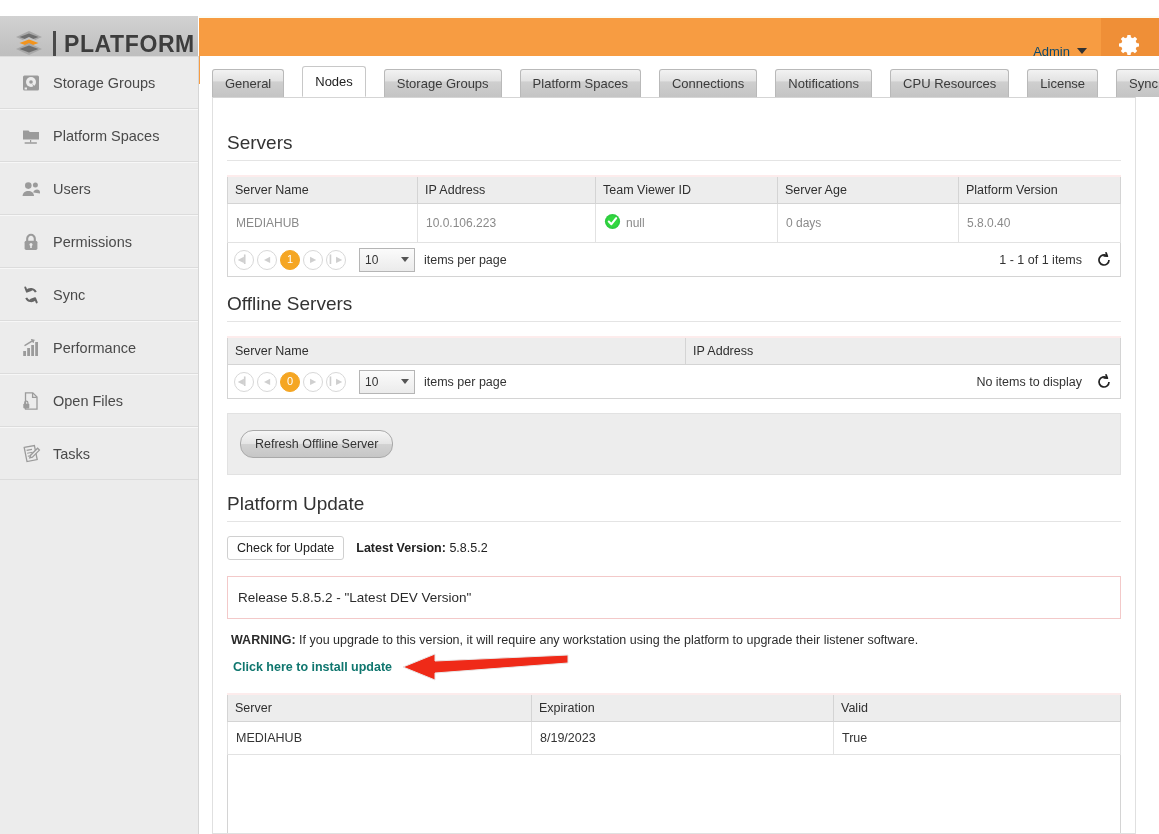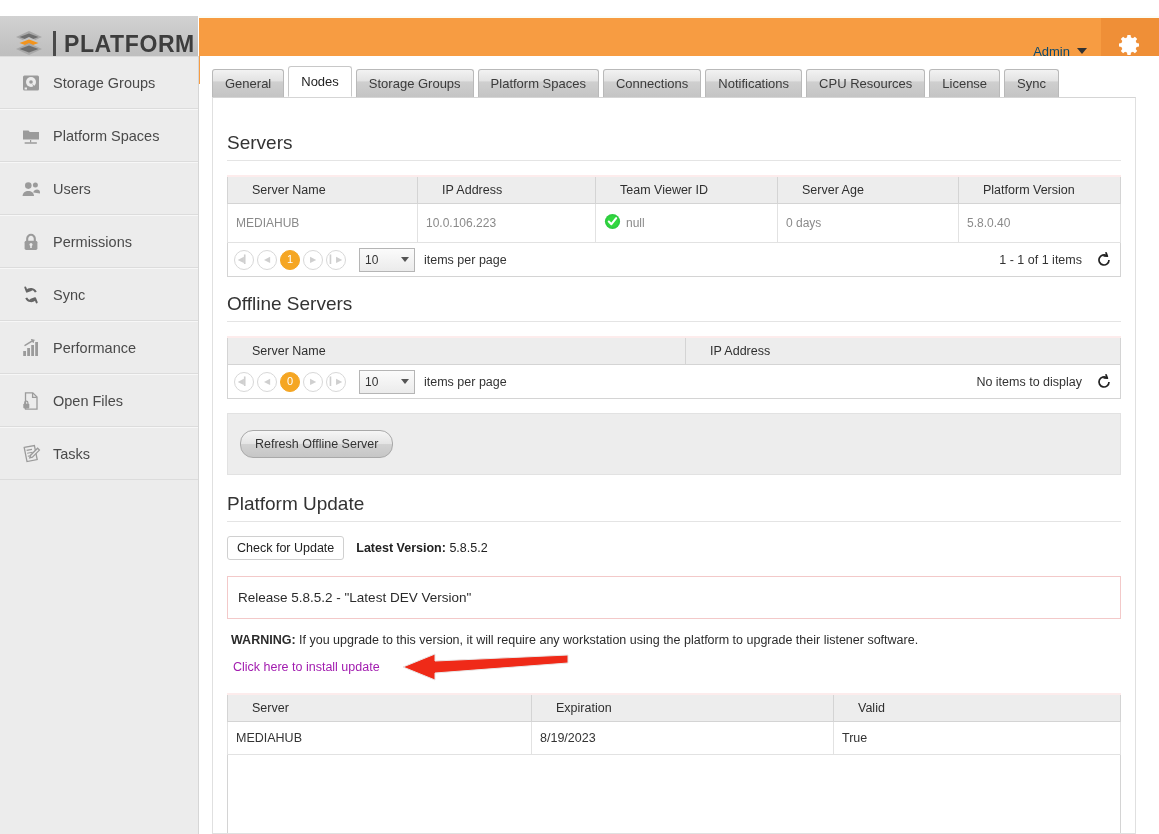--- a/index.html
+++ b/index.html
@@ -107,21 +107,21 @@
   }
   .tab {
     height: 28px;
     padding: 0 12px;
     display: flex; align-items: center;
     font-size: 13px; color: #3b3b3b;
     background: linear-gradient(to bottom,#f2f2f2 0%,#e2e2e2 42%,#cfcfcf 43%,#c4c4c4 100%);
     border: 1px solid #b9b9b9;
     border-bottom: none;
     border-radius: 3px 3px 0 0;
-    margin-right: 4px;
+    margin-right: 18px;
     cursor: pointer;
     white-space: nowrap;
   }
   .tab.active {
     background: #ffffff;
     color: #222222;
     height: 31px;
     border: 1px solid #c8c8c8;
     border-bottom: 1px solid #ffffff;
     position: relative; z-index: 3;
@@ -152,21 +152,21 @@
     border-collapse: collapse;
     background: #ffffff;
   }
   .grid th {
     background: #ededed;
     border: 1px solid #d4d4d4;
     border-top: 2px solid #fdecec;
     font-size: 12.5px; color: #2f2f2f;
     font-weight: normal;
     text-align: left;
-    padding: 6px 24px;
+    padding: 6px 7px;
     height: 27px;
   }
   .grid td {
     border: 1px solid #e2e2e2;
     font-size: 12px; color: #8a8a8a;
     padding: 9px 8px;
     height: 27px;
     vertical-align: middle;
   }
   .grid td.dark { color: #333333; font-size: 12.5px; }
@@ -268,22 +268,22 @@
     font-size: 12.5px; color: #2b2b2b;
     margin: 0 0 10px 4px;
   }
   .warn b { font-weight: bold; }
   .install-row {
     position: relative;
     margin: 0 0 14px 6px;
     height: 22px;
   }
   .install-link {
-    font-size: 12.5px; color: #a21caf;
-    text-decoration: none; cursor: pointer;
+    font-size: 12.5px; color: #0f766e;
+    text-decoration: none; cursor: pointer; font-weight: bold;
   }
   .arrow-wrap {
     position: absolute; left: 160px; top: -5px;
     width: 180px; height: 30px;
     pointer-events: none;
   }
 
   
   .lic-wrap { margin-top: 2px; }
   .lic-empty {

